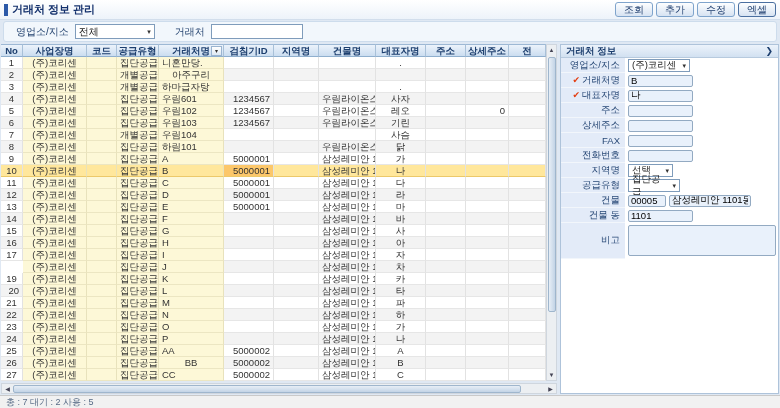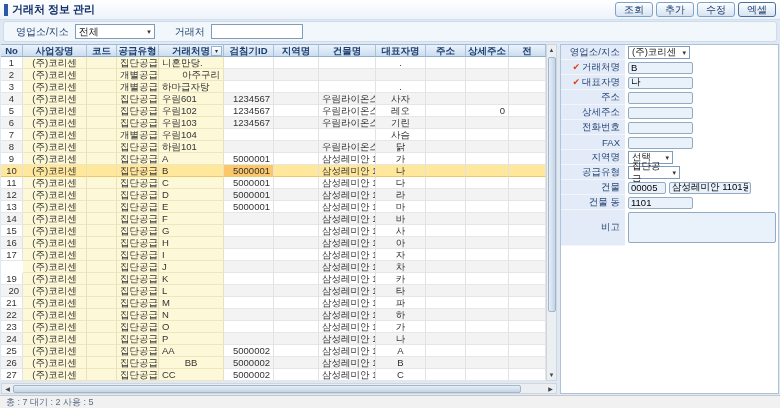--- a/index.html
+++ b/index.html
@@ -180,21 +180,21 @@
         <div class="cell c-representative" style="width: 50px; text-align: center;">.</div>
         <div class="cell c-address" style="width: 40px; text-align: left;"></div>
         <div class="cell c-address_detail" style="width: 43px; text-align: right;"></div>
         <div class="cell c-tel" style="width: 37px; text-align: left;"></div>
       </div>
       <div class="trow">
         <div class="cell c-no" style="width: 22px; text-align: center;">2</div>
         <div class="cell c-biz_name yellow" style="width: 64px; text-align: center;">(주)코리센</div>
         <div class="cell c-code yellow" style="width: 30px; text-align: left;"></div>
         <div class="cell c-supply_type yellow" style="width: 42px; text-align: center;">개별공급</div>
-        <div class="cell c-customer_name yellow" style="width: 65px; text-align: right;">아주구리</div>
+        <div class="cell c-customer_name yellow" style="width: 65px; text-align: center;">아주구리</div>
         <div class="cell c-meter_id" style="width: 50px; text-align: right;"></div>
         <div class="cell c-region" style="width: 45px; text-align: left;"></div>
         <div class="cell c-building" style="width: 57px; text-align: center;"></div>
         <div class="cell c-representative" style="width: 50px; text-align: center;"></div>
         <div class="cell c-address" style="width: 40px; text-align: left;"></div>
         <div class="cell c-address_detail" style="width: 43px; text-align: right;"></div>
         <div class="cell c-tel" style="width: 37px; text-align: left;"></div>
       </div>
       <div class="trow">
         <div class="cell c-no" style="width: 22px; text-align: center;">3</div>
@@ -555,20 +555,24 @@
   <span class="sarrow">▼</span>
 </div>
 
 <div class="hscroll">
   <span class="sarrow left">◀</span>
   <span class="hthumb"></span>
   <span class="sarrow right">▶</span>
 </div>
 
 <div class="panel">
+  <div class="panel-header">
+    <span>거래처 정보</span>
+    <span class="chev">❯</span>
+  </div>
   <div id="panel-body">
       <div class="prow">
         <div class="plabel">영업소/지소</div>
         <div class="pfield">
           <span class="combo pcombo" style="width: 62px;">
             <span>(주)코리센</span>
             <span class="caret">▾</span>
           </span>
         </div>
       </div>
@@ -590,27 +594,27 @@
           <input class="pinput" style="width: 65px;">
         </div>
       </div>
       <div class="prow">
         <div class="plabel">상세주소</div>
         <div class="pfield">
           <input class="pinput" style="width: 65px;">
         </div>
       </div>
       <div class="prow">
+        <div class="plabel">FAX</div>
+        <div class="pfield">
+          <input class="pinput" style="width: 65px;">
+        </div>
+      </div>
+      <div class="prow">
         <div class="plabel">전화번호</div>
-        <div class="pfield">
-          <input class="pinput" style="width: 65px;">
-        </div>
-      </div>
-      <div class="prow">
-        <div class="plabel">FAX</div>
         <div class="pfield">
           <input class="pinput" style="width: 65px;">
         </div>
       </div>
       <div class="prow">
         <div class="plabel">지역명</div>
         <div class="pfield">
           <span class="combo pcombo" style="width: 45px;">
             <span>선택</span>
             <span class="caret">▾</span>

